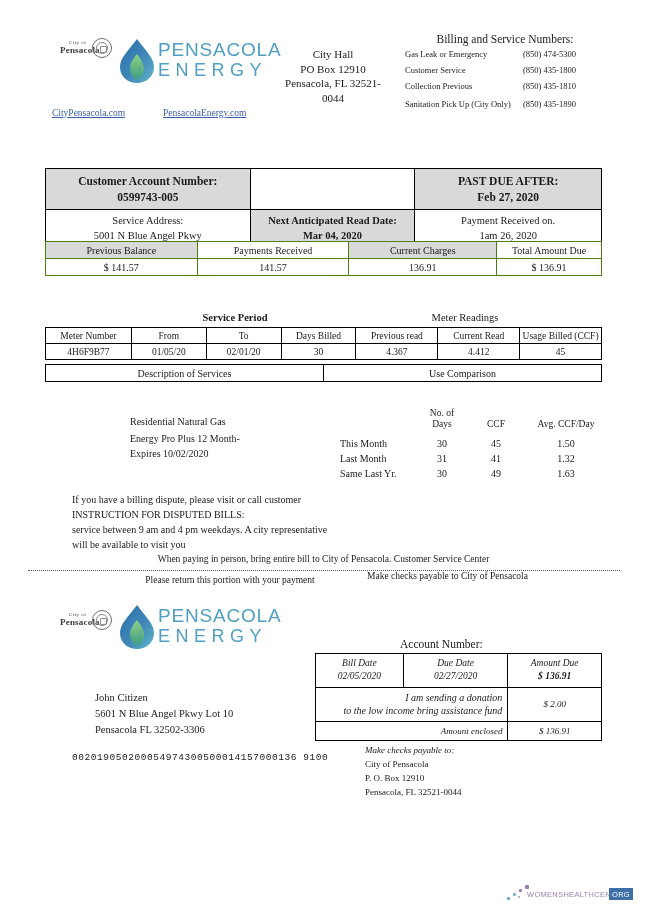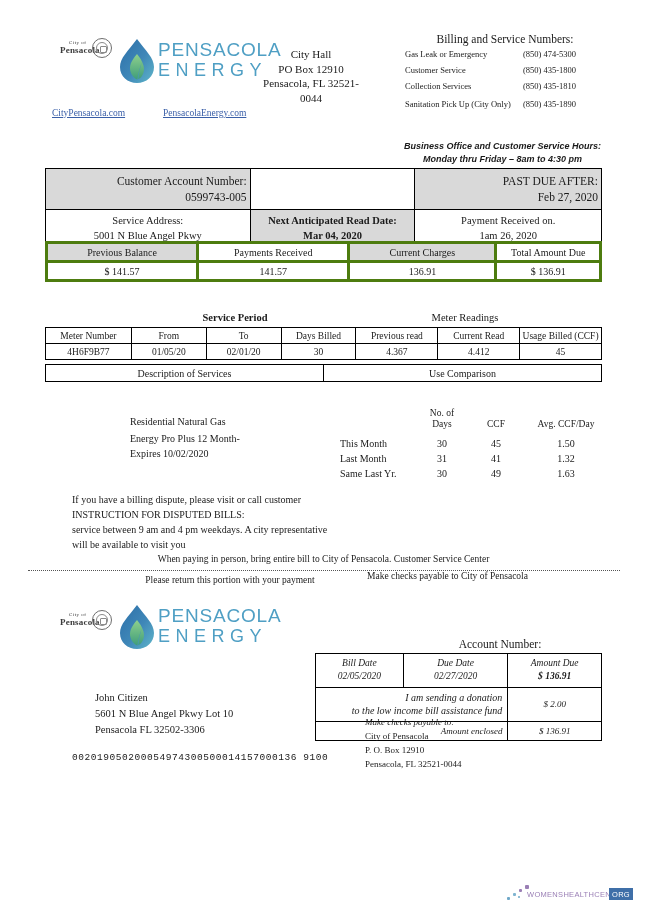--- a/index.html
+++ b/index.html
@@ -27,21 +27,21 @@
   .seal-ring:after { content:""; position:absolute; left:3px; top:3px; right:3px; bottom:3px; border:1px solid #8a8a8a; border-radius:50%; }
   .seal-ring:before { content:""; position:absolute; left:7px; top:7px; width:5px; height:5px; border:1px solid #8a8a8a; border-radius:1px; }
 
   .pelogo { position: absolute; left: 118px; top: 36px; width: 132px; height: 50px; }
   .pelogo.small { left: 118px; top: 602px; }
   .pe-flame { position: absolute; left: 0; top: 2px; width: 38px; height: 46px; }
   .pe-words { position: absolute; left: 40px; top: 4px; }
   .pe-word1 { font-family: "Liberation Sans", sans-serif; font-size: 19px; letter-spacing: .8px; color: #4f9fc4; line-height: 1; font-weight: 500; }
   .pe-word2 { font-family: "Liberation Sans", sans-serif; font-size: 18px; letter-spacing: 5.5px; color: #4f9fc4; line-height: 1.25; }
 
-  .cityhall { position: absolute; left: 250px; top: 47px; width: 122px; font-size: 11px; line-height: 1.32; text-align: center; }
+  .cityhall { position: absolute; left: 272px; top: 47px; width: 122px; font-size: 11px; line-height: 1.32; text-align: center; }
 
   .links { position: absolute; top: 108px; left: 0; width: 380px; font-size: 9.5px; }
   .link { color: #3a5fa8; text-decoration: underline; text-align: center; }
   .link-a { position: absolute; left: 52px; top: 0; }
   .link-b { position: absolute; left: 163px; top: 0; }
 
   .svc { position: absolute; left: 405px; top: 33px; width: 200px; }
   .svc-title { font-size: 11.5px; text-align: center; margin-bottom: 4px; }
   .svc-row { display: flex; font-size: 8.5px; line-height: 1.35; margin-bottom: 4.5px; }
   .svc-row .nm { width: 118px; }
@@ -49,25 +49,25 @@
 
   .hours { position: absolute; left: 395px; top: 140px; width: 215px; font-family: "Liberation Sans", sans-serif; font-style: italic; font-weight: bold; font-size: 9px; text-align: center; line-height: 1.45; }
 
   
   .acct-table { position: absolute; left: 45px; top: 168px; width: 557px; border-collapse: collapse; }
   .acct-table td { border: 1px solid #000; font-size: 10.5px; text-align: center; padding: 4px 3px; line-height: 1.4; }
   .shade { background: #d9d9d9; }
   .acct-table td.c1 { width: 205px; }
   .acct-table td.c2 { width: 165px; }
   .acct-table td.c3 { width: 187px; }
-  .acct-table .big { font-size: 11.5px; font-weight: normal; text-align: right; }
+  .acct-table .big { font-size: 11.5px; font-weight: bold; }
 
   
   .bal-table { position: absolute; left: 45px; top: 241px; width: 557px; border-collapse: collapse; }
-  .bal-table td { border: 3px solid #4d7c0f; font-size: 10px; text-align: center; padding: 2.5px 2px; }
+  .bal-table td { border: 1px solid #4d7c0f; font-size: 10px; text-align: center; padding: 2.5px 2px; }
   .bal-table td.hdr { background: #d9d9d9; }
   .bal-table td.plain { background: #ffffff; }
 
   
   .meter-caps { position: absolute; left: 45px; top: 312px; width: 557px; font-size: 10.5px; }
   .meter-caps .sp { position: absolute; left: 100px; top: 0; width: 180px; text-align: center; font-weight: bold; }
   .meter-caps .mr { position: absolute; left: 320px; top: 0; width: 200px; text-align: center; }
 
   .meter-table { position: absolute; left: 45px; top: 327px; width: 557px; border-collapse: collapse; }
   .meter-table td { border: 1px solid #000; font-size: 9.5px; text-align: center; padding: 2.5px 2px; }
@@ -90,34 +90,34 @@
   .instr { position: absolute; left: 72px; top: 492px; font-size: 10px; line-height: 1.5; }
   .payperson { position: absolute; left: 45px; top: 554px; width: 557px; text-align: center; font-size: 9.5px; }
 
   .dashed { position: absolute; left: 28px; top: 570px; width: 592px; border-top: 1.3px dotted #555; }
 
   .return-note { position: absolute; left: 110px; top: 575px; width: 240px; text-align: center; font-size: 9.5px; }
   .checks-note { position: absolute; left: 355px; top: 570px; width: 185px; text-align: center; font-size: 9.5px; line-height: 1.4; }
 
   
   .seal2 { position: absolute; left: 60px; top: 612px; width: 52px; height: 36px; }
-  .acct-num-lbl { position: absolute; left: 400px; top: 638px; width: 200px; text-align: center; font-size: 11.5px; }
+  .acct-num-lbl { position: absolute; left: 400px; top: 638px; width: 200px; text-align: left; font-size: 11.5px; }
 
   .stub-table { position: absolute; left: 315px; top: 653px; width: 287px; border-collapse: collapse; font-style: italic; }
   .stub-table td { border: 1px solid #000; font-size: 9.5px; text-align: center; padding: 3px 4px; line-height: 1.4; }
   .stub-table .cA { width: 88px; }
   .stub-table .cB { width: 105px; }
   .stub-table .cC { width: 94px; }
   .stub-table td.donlbl { text-align: right; font-size: 10px; line-height: 1.35; padding-right: 5px; }
   .stub-table td.amt { font-size: 9px; }
 
   .cust { position: absolute; left: 95px; top: 690px; font-size: 10.5px; line-height: 1.5; }
   .barcode { position: absolute; left: 72px; top: 752px; font-family: "Liberation Mono", monospace; font-size: 9.5px; letter-spacing: .55px; }
 
-  .payable { position: absolute; left: 365px; top: 716px; font-size: 9px; line-height: 1.55; }
+  .payable { position: absolute; left: 365px; top: 744px; font-size: 9px; line-height: 1.55; }
   .payable .it { font-style: italic; }
 
   
   .wm { position: absolute; left: 505px; top: 884px; width: 132px; height: 22px; }
   .wm-text { position: absolute; left: 22px; top: 6px; font-family: "Liberation Sans", sans-serif; font-size: 7.5px; letter-spacing: .3px; color: #9a7fb5; }
   .wm-org { position: absolute; left: 104px; top: 4px; background: #3f6fa8; color: #fff; font-family: "Liberation Sans", sans-serif; font-size: 7.5px; padding: 1.5px 3px; letter-spacing: .3px; }
   .wm-dots span { position: absolute; background: #6fa8c8; border-radius: 1px; }
 </style>
 </head>
 <body>
@@ -172,33 +172,29 @@
       <div class="svc-title">Billing and Service Numbers:</div>
       <div class="svc-row">
         <span class="nm">Gas Leak or Emergency</span>
         <span class="ph">(850) 474-5300</span>
       </div>
       <div class="svc-row">
         <span class="nm">Customer Service</span>
         <span class="ph">(850) 435-1800</span>
       </div>
       <div class="svc-row">
-        <span class="nm">Collection Services</span>
+        <span class="nm">Collection Previous</span>
         <span class="ph">(850) 435-1810</span>
       </div>
       <div class="svc-row" style="margin-top:7px">
         <span class="nm">Sanitation Pick Up (City Only)</span>
         <span class="ph">(850) 435-1890</span>
       </div>
     </div>
 
-    <div class="hours">
-      <div>Business Office and Customer Service Hours:</div>
-      <div>Monday thru Friday – 8am to 4:30 pm</div>
-    </div>
   </div>
 
   <table class="acct-table">
     <tbody>
         <tr>
       <td class="c1 shade">
         <div class="big">Customer Account Number:</div>
         <div class="big">0599743-005</div>
       </td>
       <td class="c2">&nbsp;</td>
@@ -360,21 +356,21 @@
         <div>02/27/2020</div>
       </td>
       <td class="cC">
         <div class="h">Amount Due</div>
         <div class="bold">$ 136.91</div>
       </td>
     </tr>
     <tr>
       <td class="donlbl" colspan="2">
         <div>I am sending a donation</div>
-        <div>to the low income bill assistance fund</div>
+        <div>to the low income bring assistance fund</div>
       </td>
       <td class="amt">$ 2.00</td>
     </tr>
     <tr>
       <td class="donlbl" colspan="2" style="font-size:9px">Amount enclosed</td>
       <td class="amt">$ 136.91</td>
     </tr>
   </tbody>
     </table>
 

